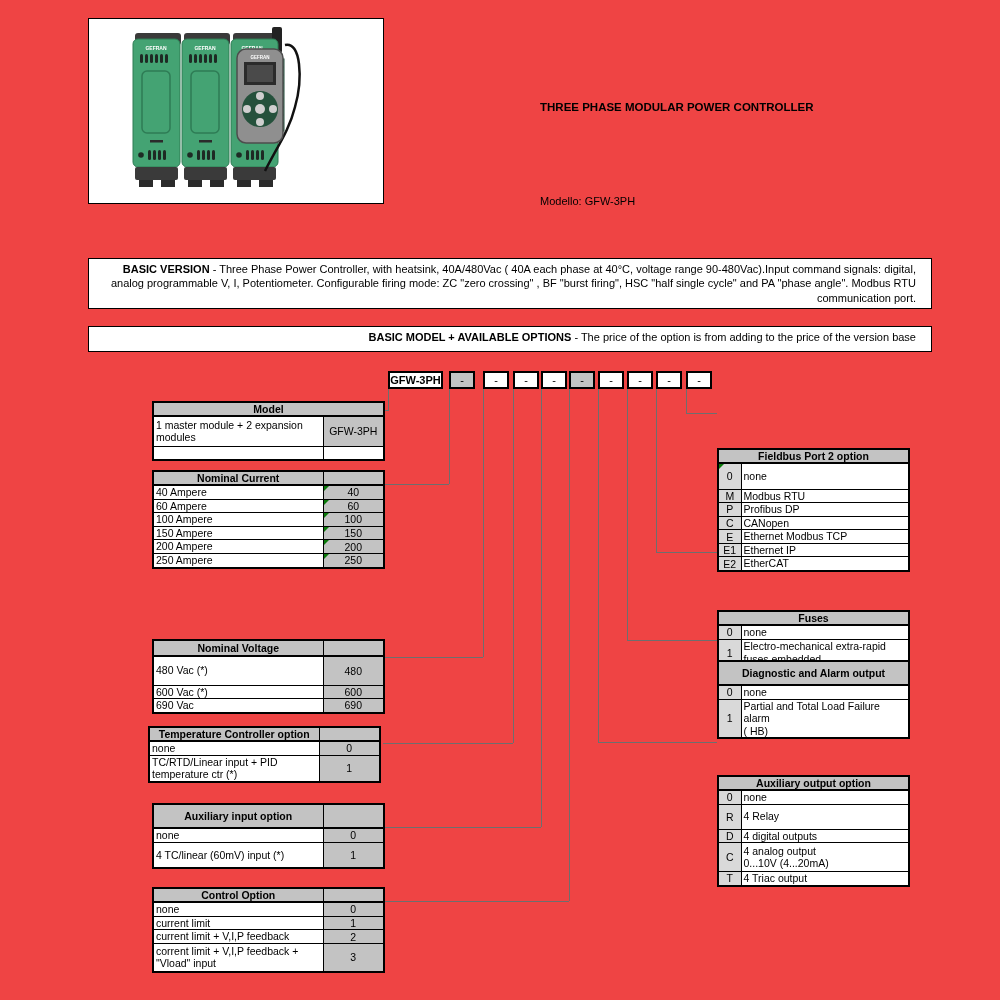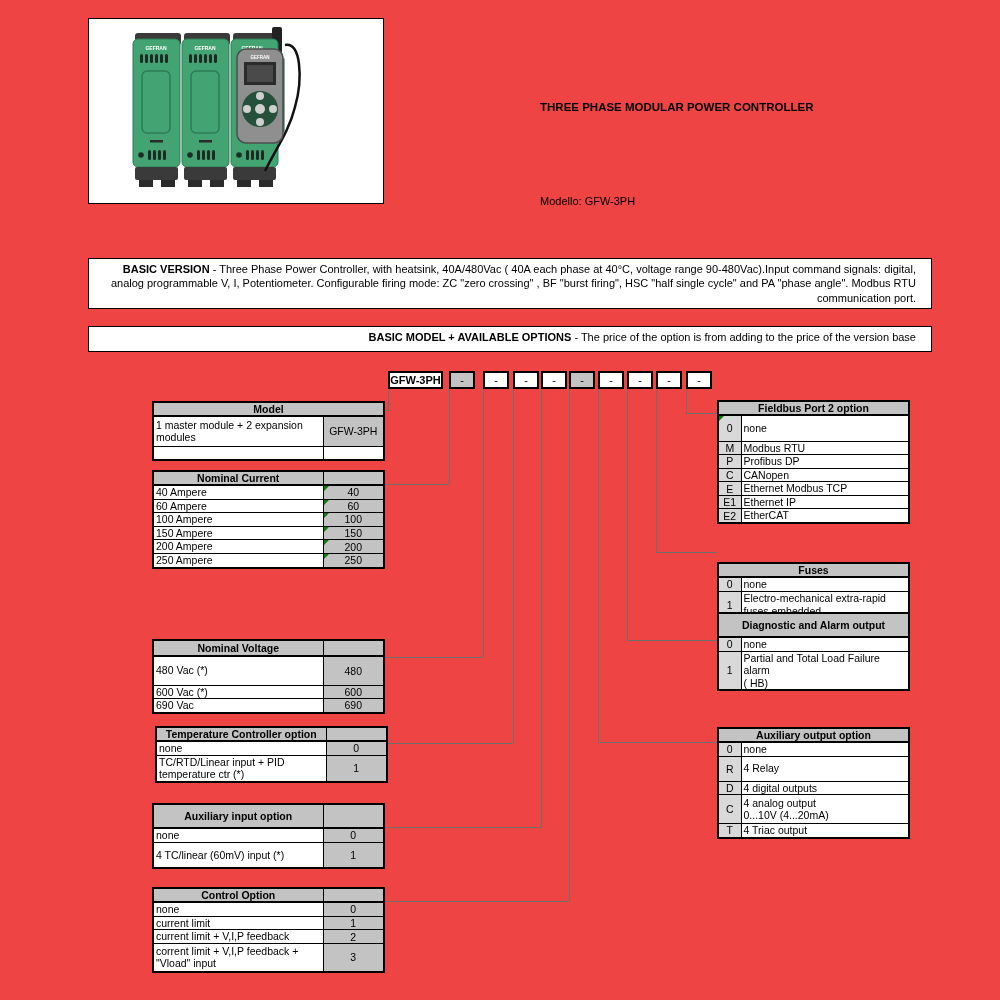--- a/index.html
+++ b/index.html
@@ -24,21 +24,21 @@
   .cbox.gray{background:var(--header_gray);}
   .cbox.model{font-weight:bold;}
 
   
   .vl,.hl{position:absolute;background:var(--line_gray);}
   .vl{width:1px;} .hl{height:1px;}
 
   
   table{position:absolute;border-collapse:collapse;table-layout:fixed;
         font-size:10.5px;border:2px solid #000;}
-  .ltable{width:231px;} .rtable{width:191px;}
+  .ltable{width:231px;} .rtable{width:191px;margin-top:48px;}
   th,td{border:1px solid #000;overflow:hidden;padding:0 2px;vertical-align:middle;}
   th{background:var(--header_gray);font-weight:bold;font-size:10.5px;border-bottom:2px solid #000;}
   td.d{background:#fff;text-align:left;white-space:pre-line;line-height:1.2;}
   td.v{background:var(--header_gray);text-align:center;position:relative;}
   td.c{background:var(--code_gray);text-align:center;position:relative;}
   .tri::before{content:"";position:absolute;top:0;left:0;width:0;height:0;
                border-top:5px solid var(--marker_green);border-right:5px solid transparent;}
 </style>
 </head>
 <body>
@@ -269,21 +269,21 @@
           <td class="d">600 Vac (*)</td>
           <td class="v">600</td>
         </tr>
     <tr style="height:13px;">
           <td class="d">690 Vac</td>
           <td class="v">690</td>
         </tr>
   </tbody>
     </table>
 
-  <table class="ltable" style="left:155px;top:726px;">
+  <table class="ltable" style="left:148px;top:726px;">
     <colgroup>
         <col style="width:170px">
         <col style="width:61px">
       </colgroup>
     <tbody>
         <tr style="height:14px;">
           <th>Temperature Controller option</th>
           <th></th>
         </tr>
     <tr style="height:13px;">

